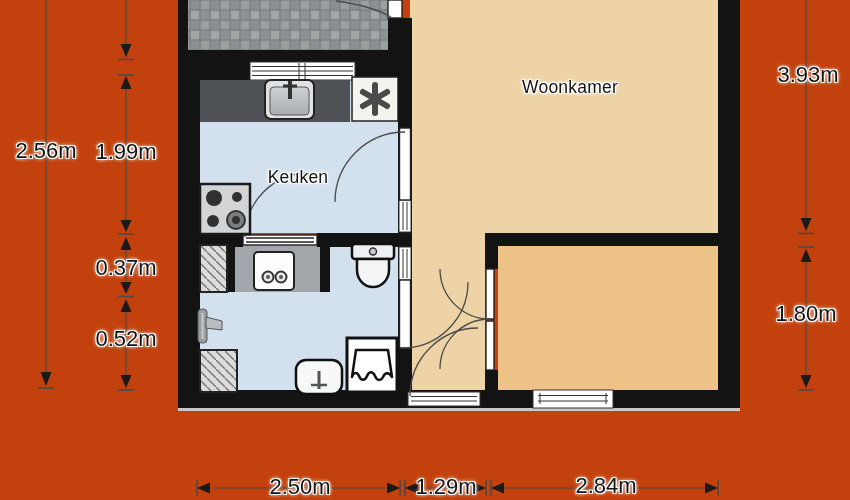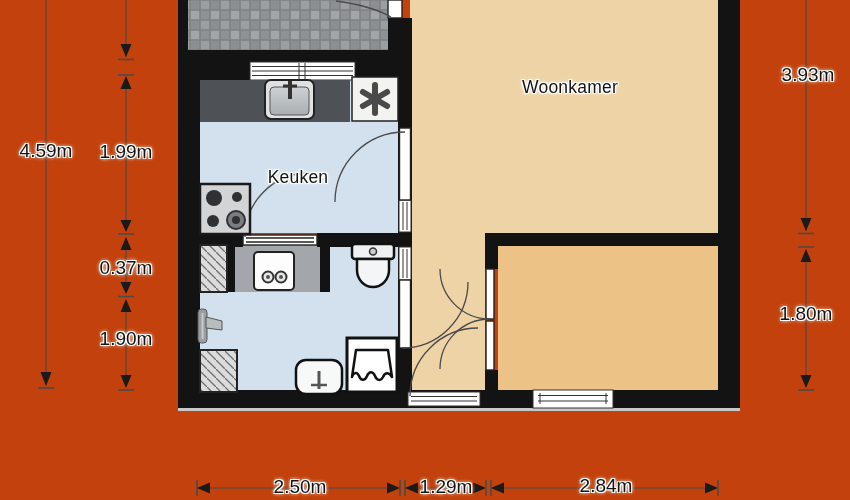--- a/index.html
+++ b/index.html
@@ -7,21 +7,21 @@
     position:relative;width:850px;height:500px;background:#c2410c;overflow:hidden;
     font-family:"Liberation Sans",sans-serif;
   }
   .plan svg{position:absolute;left:0;top:0;}
   .lbl{
     position:absolute;transform:translate(-50%,-50%);
     color:#141414;white-space:nowrap;
     text-shadow:-1px -1px 0 #fff,1px -1px 0 #fff,-1px 1px 0 #fff,1px 1px 0 #fff,0 0 4px #fff,0 0 4px #fff;
   }
   .room-lbl{font-size:17.5px;letter-spacing:.2px;}
-  .dim-lbl{font-size:19px;}
+  .dim-lbl{font-size:22px;}
 </style>
 </head>
 <body>
 
 <div class="plan">
   <svg width="850" height="500" viewBox="0 0 850 500">
     <defs>
       <pattern id="tiles" width="20" height="20" patternUnits="userSpaceOnUse">
         <rect width="20" height="20" fill="#7e8284"></rect>
         <rect x="0.8" y="0.8" width="8.4" height="8.4" fill="#9b9fa0"></rect>
@@ -235,22 +235,22 @@
         <line x1="504" y1="488" x2="705" y2="488"></line>
         <polygon points="705,482.5 718,488 705,493.5" stroke="none"></polygon>
         <line x1="718" y1="480" x2="718" y2="496" stroke-width="1.6"></line>
       </g>
     </g>
   </svg>
 
   <div class="lbl room-lbl" style="left:570px;top:87px">Woonkamer</div>
   <div class="lbl room-lbl" style="left:298px;top:177px">Keuken</div>
 
-  <div class="lbl dim-lbl" style="left:46px;top:151px">4.59m</div>
+  <div class="lbl dim-lbl" style="left:46px;top:151px">2.56m</div>
   <div class="lbl dim-lbl" style="left:126px;top:152px">1.99m</div>
   <div class="lbl dim-lbl" style="left:126px;top:268px">0.37m</div>
-  <div class="lbl dim-lbl" style="left:126px;top:339px">1.90m</div>
+  <div class="lbl dim-lbl" style="left:126px;top:339px">0.52m</div>
   <div class="lbl dim-lbl" style="left:808px;top:75px">3.93m</div>
   <div class="lbl dim-lbl" style="left:806px;top:314px">1.80m</div>
   <div class="lbl dim-lbl" style="left:300px;top:487px">2.50m</div>
   <div class="lbl dim-lbl" style="left:446px;top:487px">1.29m</div>
   <div class="lbl dim-lbl" style="left:606px;top:486px">2.84m</div>
 </div>
 
 </body></html>

